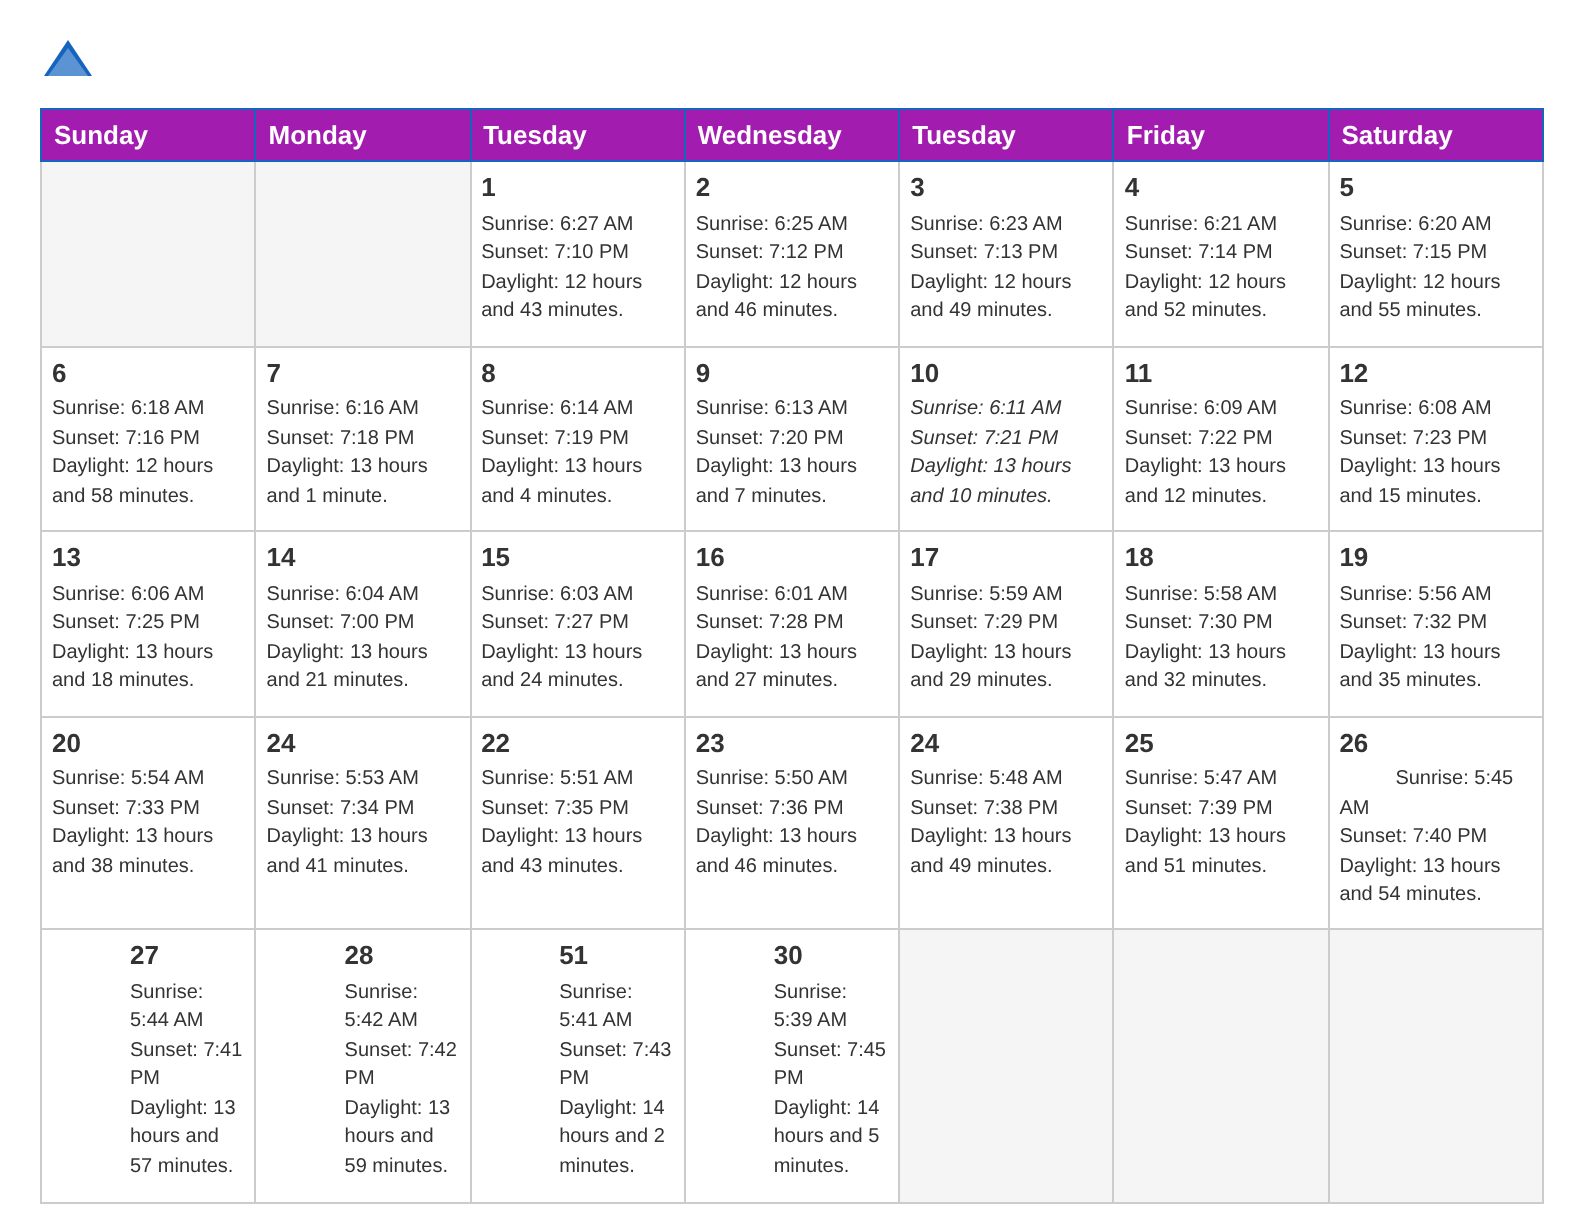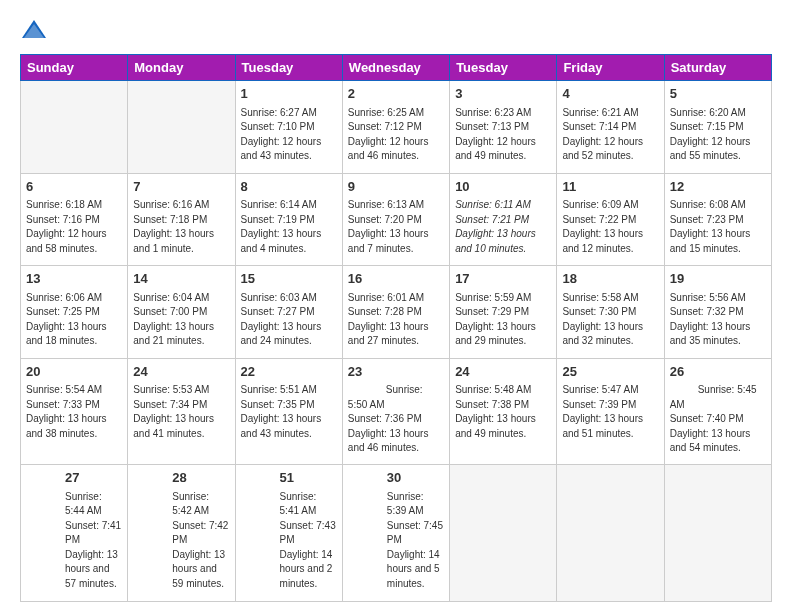--- a/index.html
+++ b/index.html
@@ -201,21 +201,21 @@
         <tr class="week-row">
           <td><span class="day-number">20</span><span class="day-info" style="white-space: pre-line;">Sunrise: 5:54 AM
 Sunset: 7:33 PM
 Daylight: 13 hours and 38 minutes.</span></td>
           <td><span class="day-number">24</span><span class="day-info" style="white-space: pre-line;">Sunrise: 5:53 AM
 Sunset: 7:34 PM
 Daylight: 13 hours and 41 minutes.</span></td>
           <td><span class="day-number">22</span><span class="day-info" style="white-space: pre-line;">Sunrise: 5:51 AM
 Sunset: 7:35 PM
 Daylight: 13 hours and 43 minutes.</span></td>
-          <td><span class="day-number">23</span><span class="day-info" style="white-space: pre-line; margin-left: 38px;">Sunrise: 5:50 AM
+          <td><span class="day-number">23</span><span class="day-info" style="white-space: pre-line;">Sunrise: 5:50 AM
 Sunset: 7:36 PM
 Daylight: 13 hours and 46 minutes.</span></td>
           <td><span class="day-number">24</span><span class="day-info" style="white-space: pre-line;">Sunrise: 5:48 AM
 Sunset: 7:38 PM
 Daylight: 13 hours and 49 minutes.</span></td>
           <td><span class="day-number">25</span><span class="day-info" style="white-space: pre-line;">Sunrise: 5:47 AM
 Sunset: 7:39 PM
 Daylight: 13 hours and 51 minutes.</span></td>
           <td><span class="day-number">26</span><span class="day-info" style="white-space: pre-line; margin-left: 28px;">Sunrise: 5:45 AM
 Sunset: 7:40 PM

